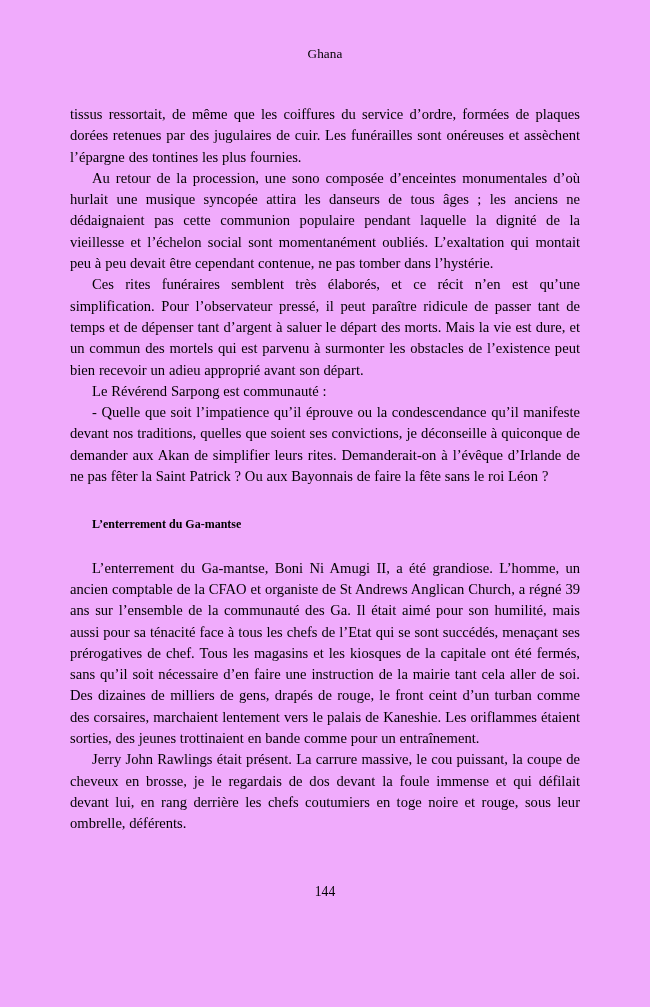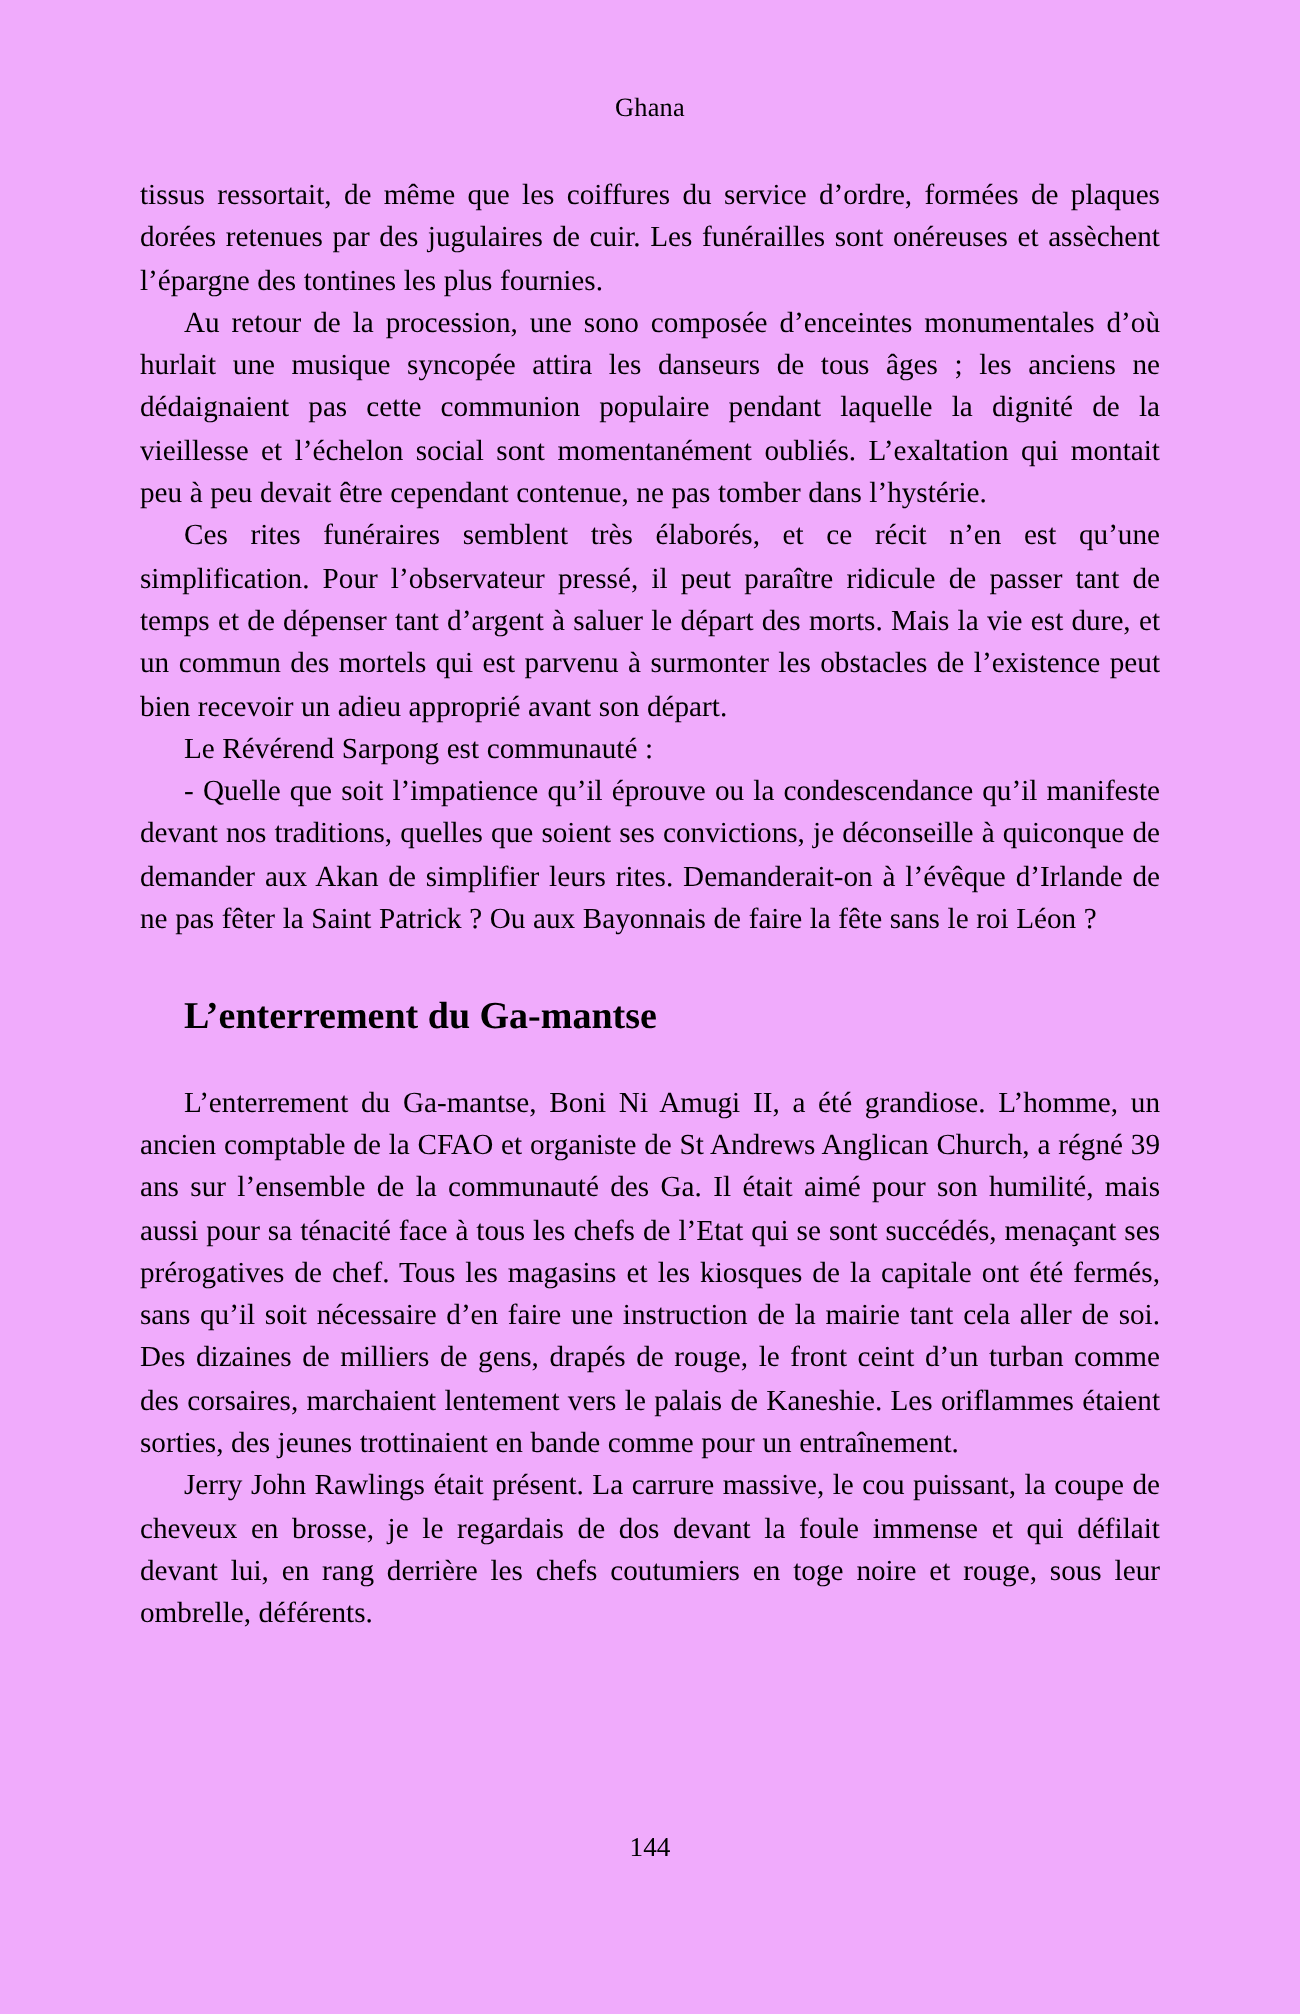--- a/index.html
+++ b/index.html
@@ -28,21 +28,21 @@
     width: 650px;
     text-align: center;
     font-size: 13.2px;
     line-height: 1.2;
     letter-spacing: 0.1px;
   }
 
   
   .textblock {
     position: absolute;
-    top: 88px;
+    top: 104px;
     left: 70px;
     width: 510px;
   }
 
   .textblock p {
     margin: 0;
     font-size: 14.6px;
     line-height: 21.3px;
     text-align: justify;
     text-justify: inter-word;
@@ -62,35 +62,35 @@
   }
   
   .textblock p.dash {
     text-indent: 22px;
   }
 
   
   .section-heading {
     margin: 0;
     padding: 0;
-    font-size: 19px;
+    font-size: 12px;
     font-weight: bold;
     line-height: 21.3px;
     text-indent: 0;
     padding-left: 22px;
     text-align: left;
   }
 
   .sp-before-heading { height: 27px; }
   .sp-after-heading  { height: 22px; }
 
   
   .folio {
     position: absolute;
-    top: 916px;
+    top: 884px;
     left: 0;
     width: 650px;
     text-align: center;
     font-size: 13.6px;
     line-height: 1.2;
   }
 </style>
 </head>
 <body>
 

